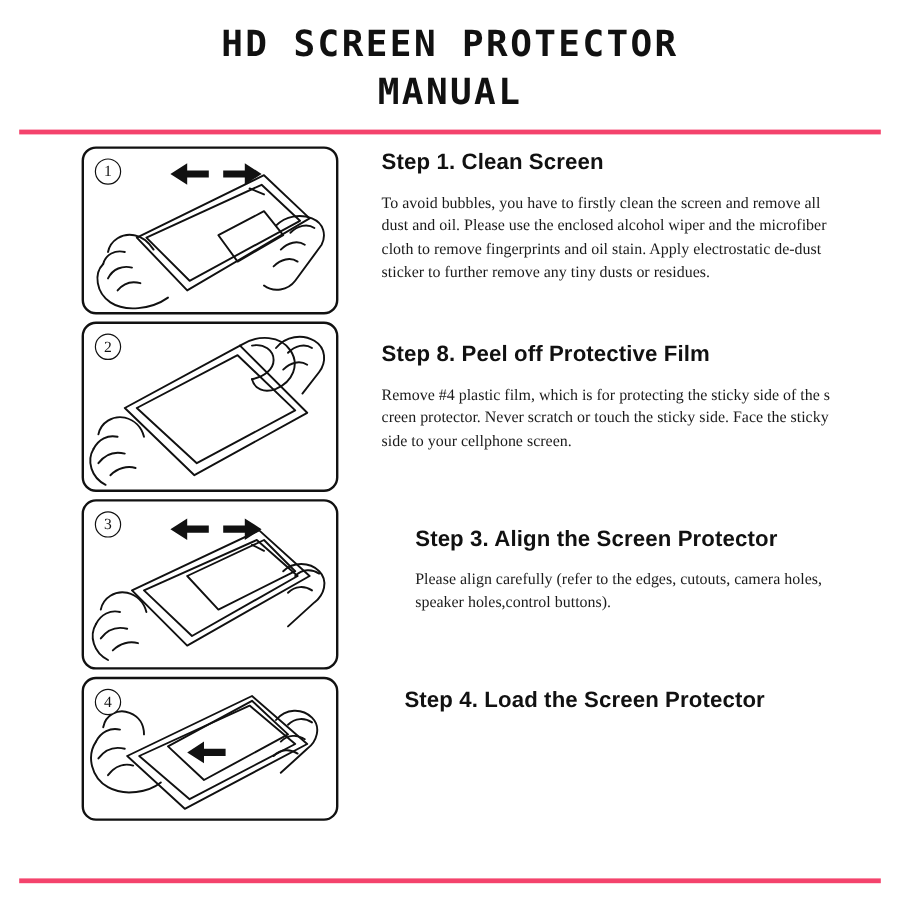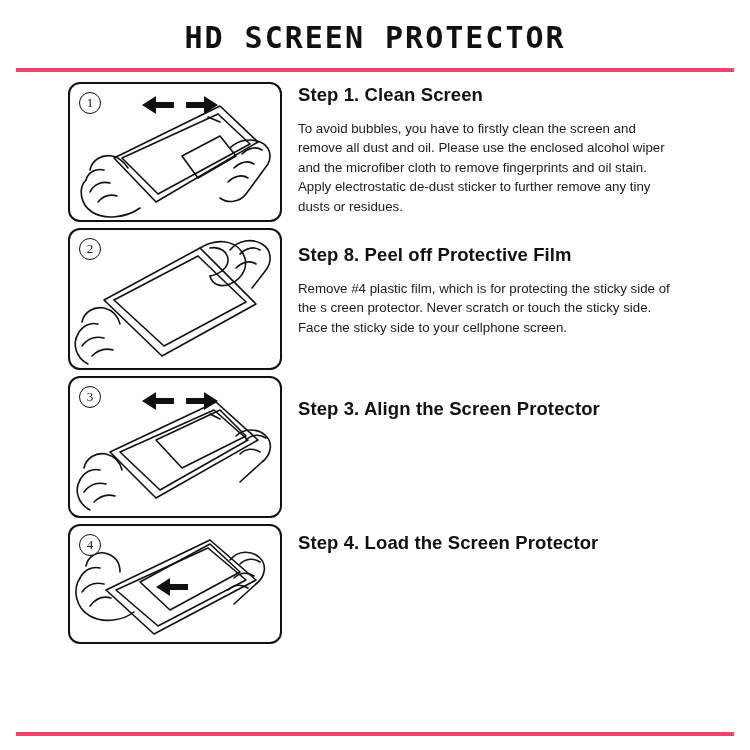--- a/index.html
+++ b/index.html
@@ -81,63 +81,64 @@
     font-size: 13px;
     line-height: 19px;
     text-align: center;
     color: #111;
     background: #fff;
     z-index: 4;
   }
 
   .text-col {
     flex: 1 1 auto;
-    padding-left: 16px;
+    padding-left: 36px;
     padding-top: 2px;
   }
   .step-head {
     font-family: "Liberation Sans", sans-serif;
     font-weight: bold;
     font-size: 18.5px;
     color: #111;
     margin: 0 0 13px 0;
     letter-spacing: 0.1px;
   }
   .step-body {
-    font-family: Liberation Sans, sans-serif;
+    font-family: Liberation Serif, serif;
     font-size: 13.3px;
     line-height: 1.46;
     color: #1b1b1b;
     margin: 0;
     max-width: 378px;
   }
 
   .step-2 .text-col { padding-top: 16px; }
-  .step-3 .text-col { padding-top: 22px; }
-  .step-4 .text-col { padding-top: 8px; }
+  .step-3 .text-col { padding-top: 22px; margin-left: 28px; }
+  .step-4 .text-col { padding-top: 8px; margin-left: 19px; }
 
   
   .footer-rule {
     position: absolute;
     left: 16px;
     right: 16px;
     bottom: 14px;
     height: 4px;
     background: #f4436c;
   }
 
   svg { display: block; }
 </style>
 </head>
 <body>
 
 <div class="page">
 
   <div class="header">
     <div class="title-line">HD SCREEN PROTECTOR</div>
+    <div class="title-line second">MANUAL</div>
     <div class="header-rule"></div>
   </div>
 
   <div class="steps">
 
     <div class="step step-1">
       <div class="fig">
         <div class="badge">1</div>
         <svg width="210" height="136" viewBox="0 0 210 136">
           <g fill="none" stroke="#111" stroke-width="1.6" stroke-linecap="round" stroke-linejoin="round">
@@ -227,20 +228,21 @@
           </g>
 
           <g fill="#111">
             <path d="M104 20 L86 20 L86 14 L72 23 L86 32 L86 26 L104 26 Z"></path>
             <path d="M116 20 L134 20 L134 14 L148 23 L134 32 L134 26 L116 26 Z"></path>
           </g>
         </svg>
       </div>
       <div class="text-col">
         <h2 class="step-head">Step 3. Align the Screen Protector</h2>
+        <p class="step-body">Please align carefully (refer to the edges, cutouts, camera holes, speaker holes,control buttons).</p>
       </div>
     </div>
 
     <div class="step step-4">
       <div class="fig">
         <div class="badge">4</div>
         <svg width="210" height="116" viewBox="0 0 210 116">
           <g fill="none" stroke="#111" stroke-width="1.6" stroke-linecap="round" stroke-linejoin="round">
 
             <path d="M36 64 L140 14 L186 54 L84 108 Z"></path>

